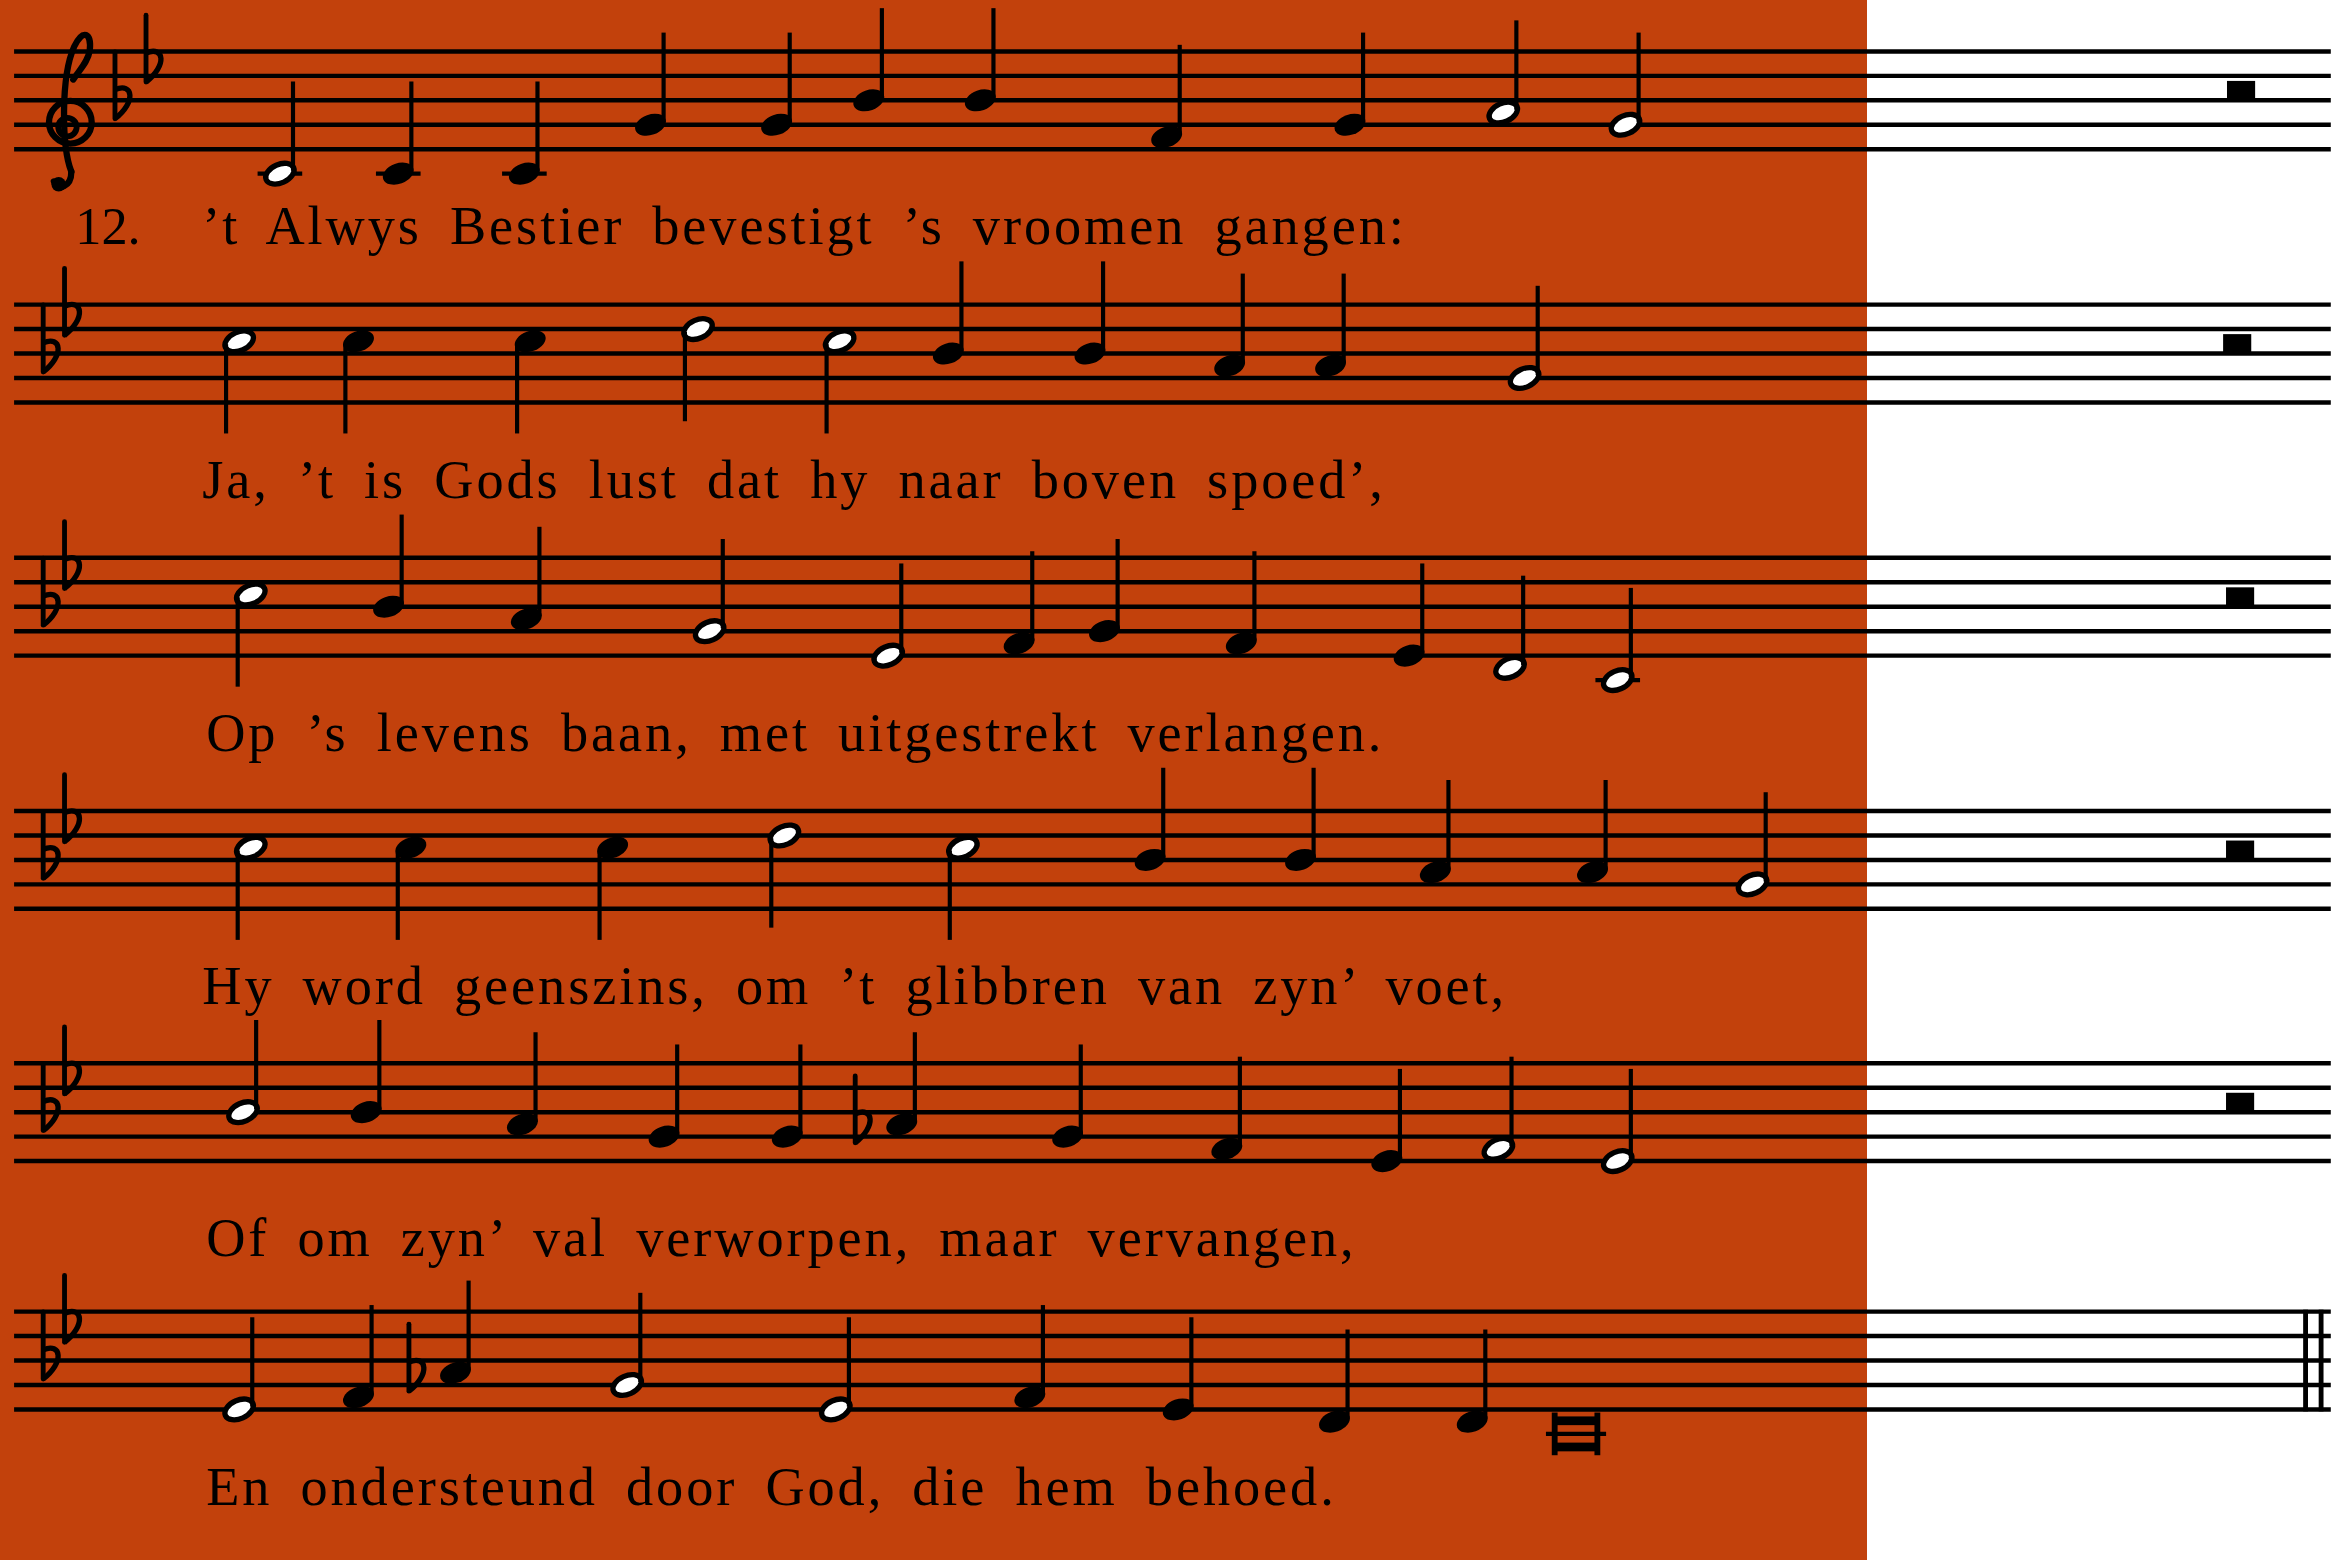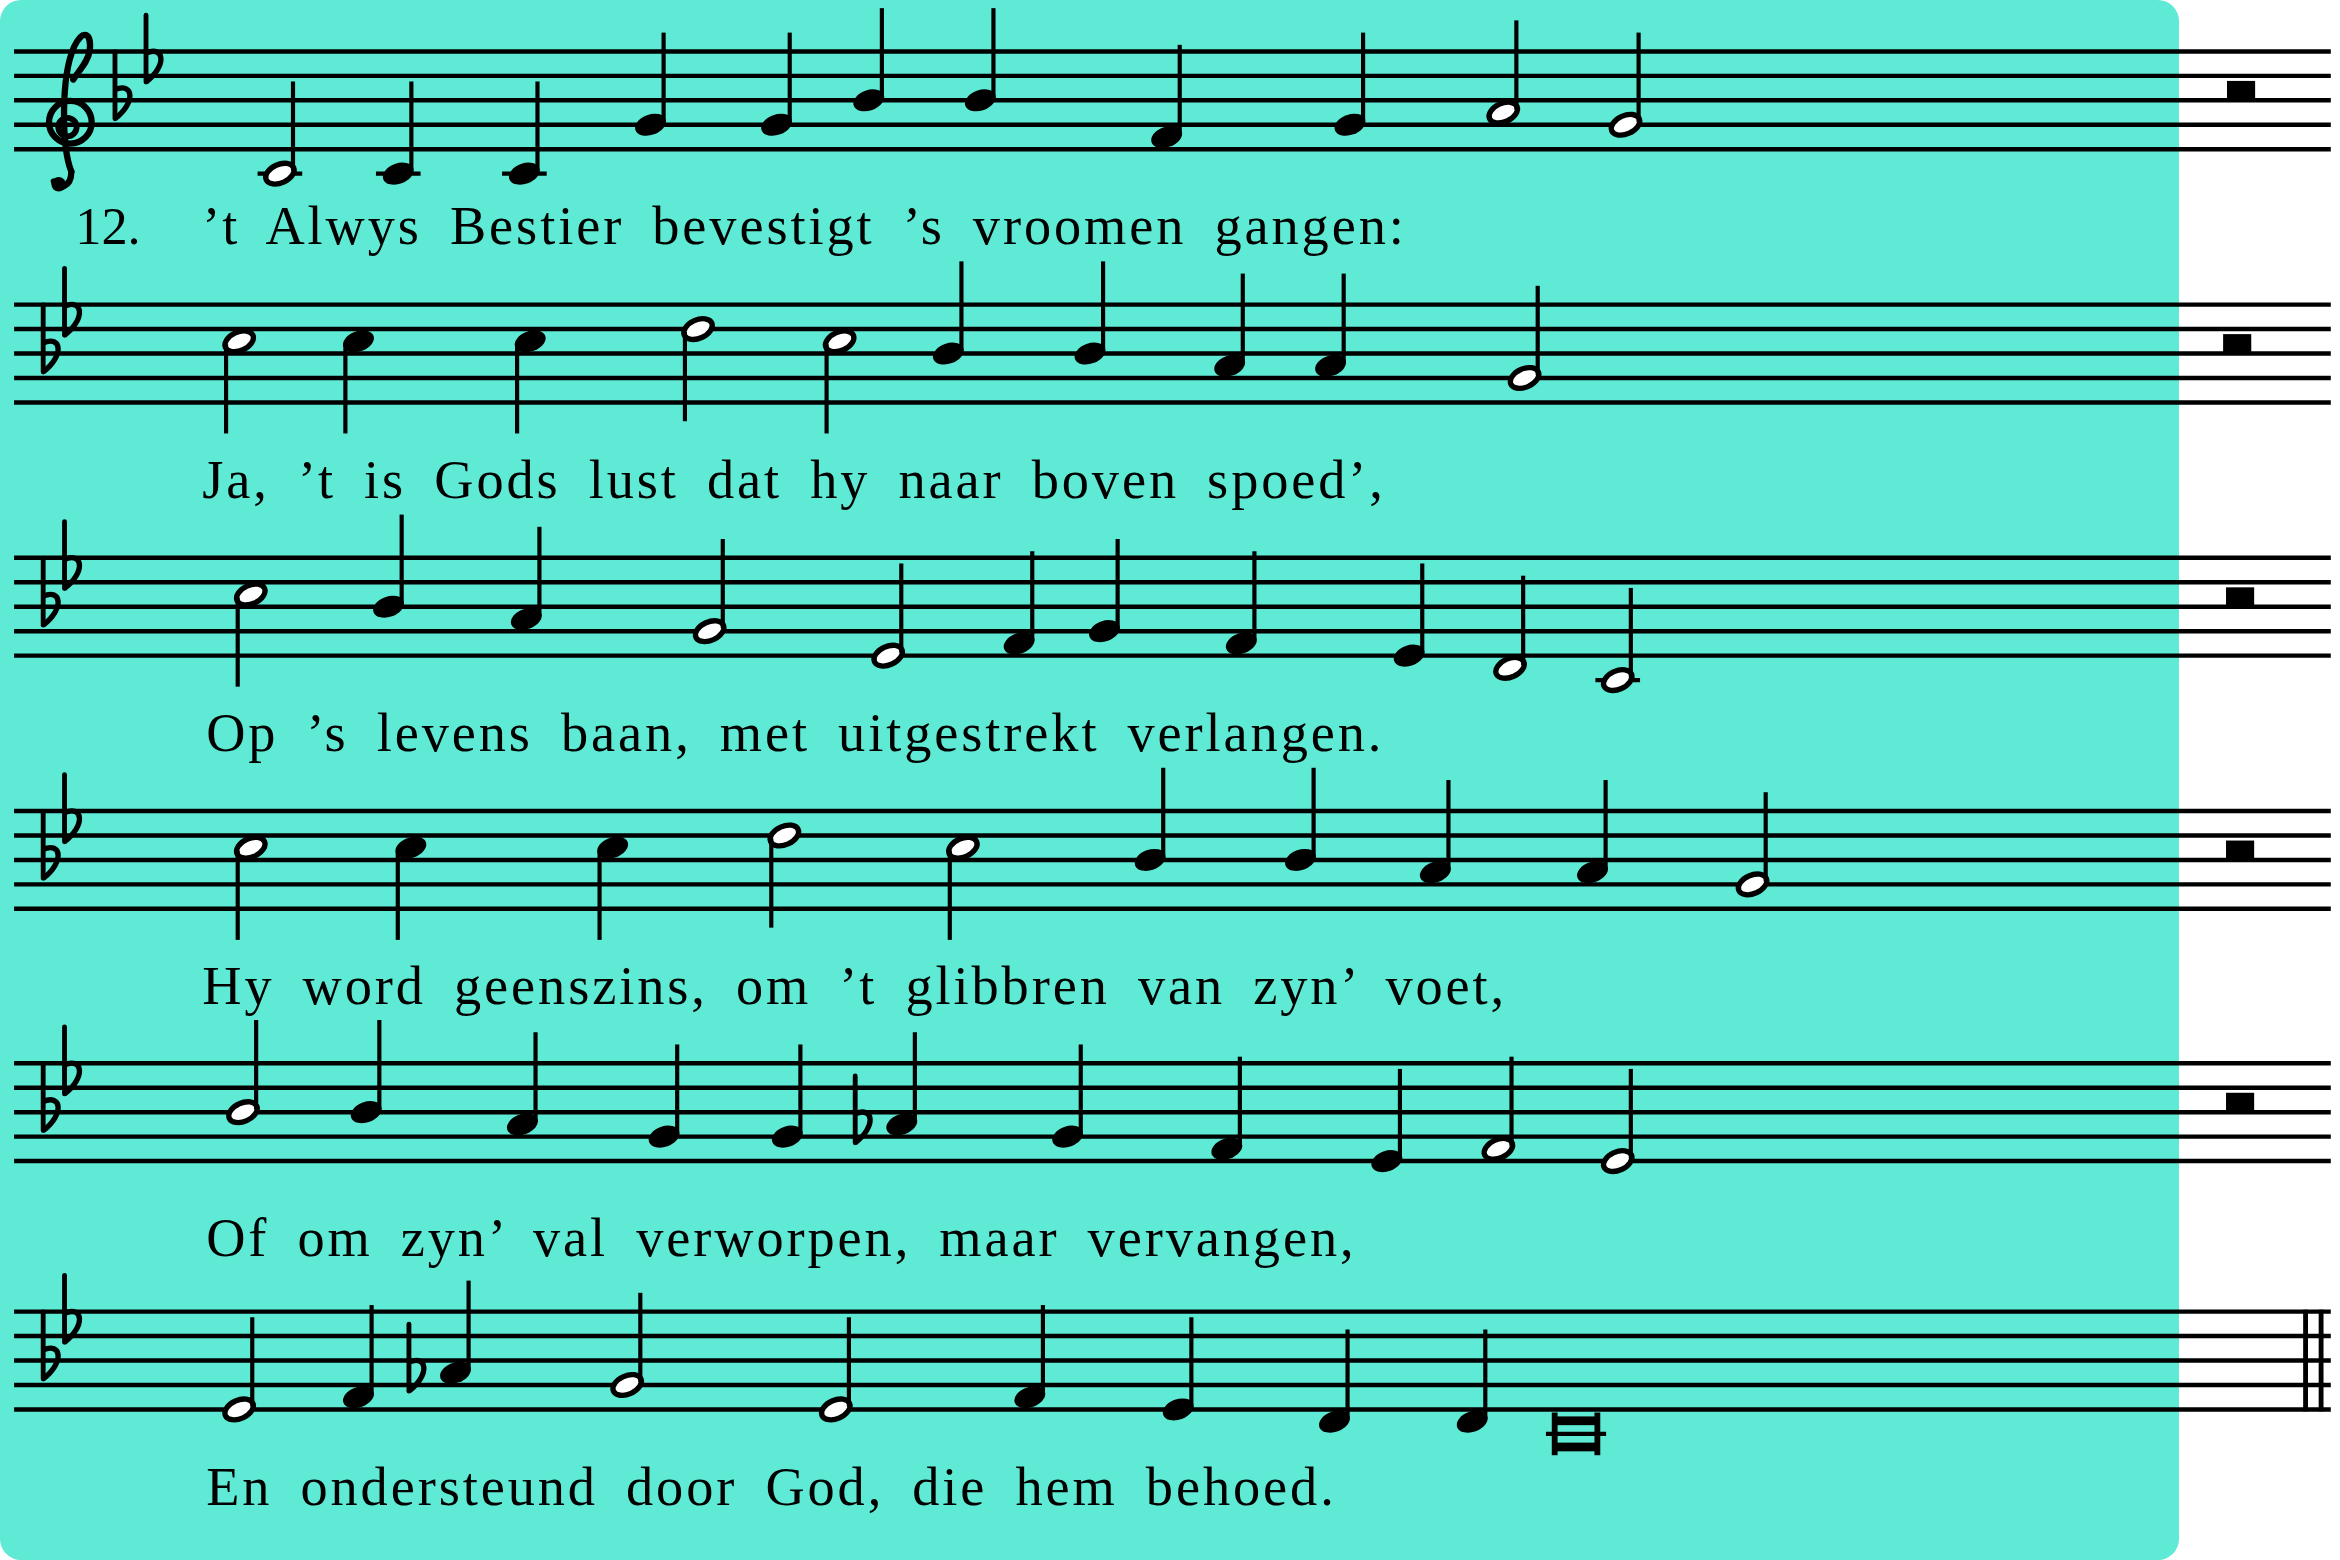--- a/index.html
+++ b/index.html
@@ -5,24 +5,23 @@
   html, body {
     margin: 0;
     padding: 0;
     width: 2341px;
     height: 1560px;
     background: #ffffff;
     overflow: hidden;
   }
   #score-wrap {
     position: relative;
-    width: 2179px;
+    width: 1867px;
     height: 1560px;
-    background: #5eead4;
-    border-radius: 21px;
+    background: #c2410c;
   }
   svg { display: block; }
   .lyric {
     font-family: "Liberation Serif", serif;
     font-size: 56px;
     letter-spacing: 3px;
     word-spacing: 12px;
     fill: #000000;
   }
   .verse-num {

